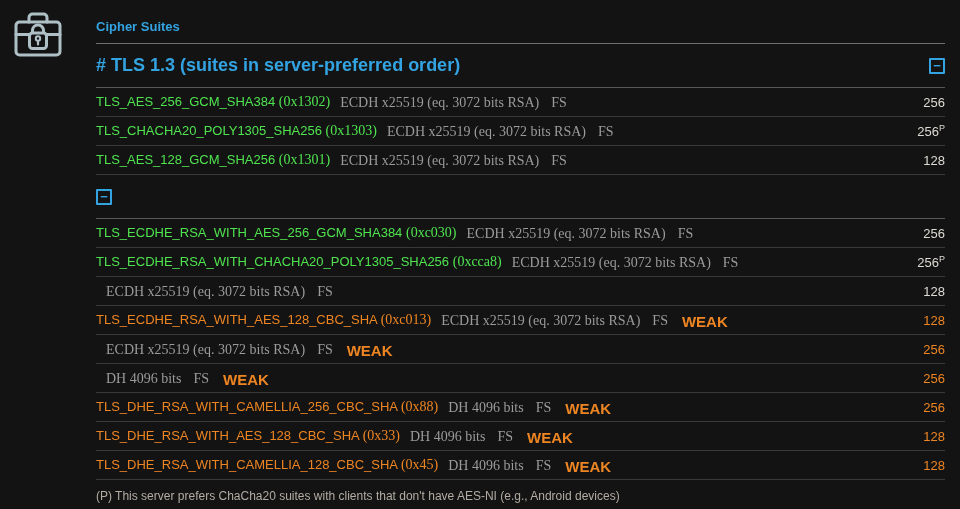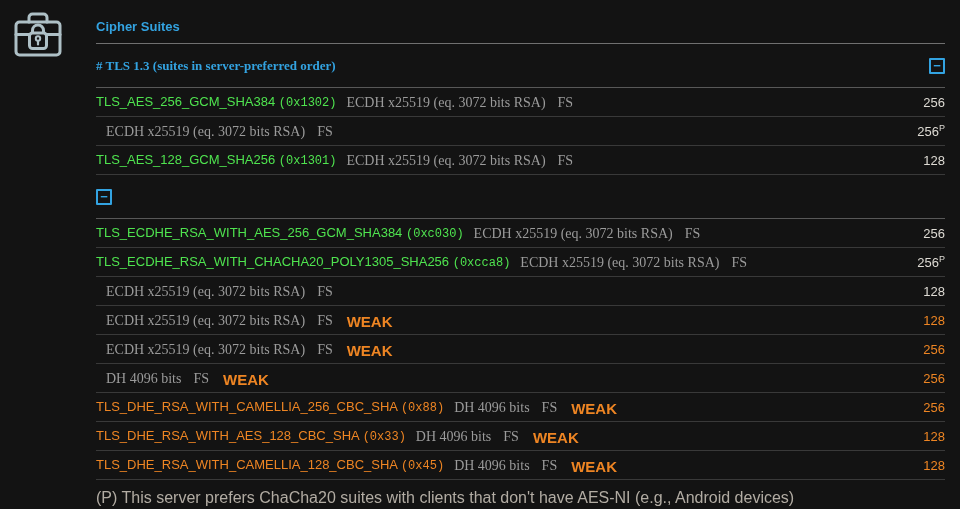--- a/index.html
+++ b/index.html
@@ -9,36 +9,36 @@
   }
   *{box-sizing:border-box; margin:0; padding:0;}
   html,body{width:960px; height:509px; overflow:hidden;}
   body{background:var(--bg); font-family:"Liberation Sans", sans-serif;}
   .page{position:relative; width:960px; height:509px;}
   .app-icon{position:absolute; left:12px; top:9px; width:52px; height:52px;}
   .content{position:absolute; left:82px; right:15px; top:0;margin-left:14px;}
   .page-title{padding-top:19px; font-size:13px; font-weight:bold; color:var(--blue);}
   .title-divider{margin-top:9px; border-top:1px solid var(--div-strong);}
   .section-header{height:43px; display:flex; align-items:center; justify-content:space-between;}
-  .section-title{font-size:13px; font-weight:bold; color:var(--blue);font-family:Liberation Serif, serif;}
+  .section-title{font-size:18px; font-weight:bold; color:var(--blue);}
   .collapse-btn{width:16px; height:16px; border:2px solid var(--blue); color:var(--blue);
     display:flex; align-items:center; justify-content:center; font-weight:bold; font-size:13px;
     line-height:1; cursor:pointer; border-radius:1px; background:transparent; user-select:none;}
   .section-divider{border-top:1px solid var(--div-mid);}
   .cipher-row{height:29px; display:flex; align-items:center; border-bottom:1px solid var(--div-row);}
   .suite{color:var(--green); font-size:13px; white-space:nowrap;}
   .cipher-row.weak .suite{color:var(--orange);}
-  .suite-code{font-family:Liberation Mono, monospace; font-size:12px;}
+  .suite-code{font-family:Liberation Serif, serif; font-size:14px;}
   .annot{color:var(--gray); font-size:14px; margin-left:10px; white-space:nowrap; position:relative; top:1px;font-family:Liberation Serif, serif;}
   .annot.fs{margin-left:12px;text-align:right;}
   .weak-label{color:var(--orange); font-size:15px; font-weight:bold; margin-left:14px; position:relative; top:1px;}
   .value{margin-left:auto; color:var(--value); font-size:13px;}
   .cipher-row.weak .value{color:var(--orange);}
   .value sup{font-size:9px;}
-  .footnote{margin-top:9px; font-size:16px; color:var(--footnote);}
+  .footnote{margin-top:9px; font-size:12px; color:var(--footnote);}
 </style>
 </head>
 <body>
 
 <div class="page">
   <div class="app-icon">
     <svg width="52" height="52" viewBox="0 0 52 52" fill="none" stroke="#aec0c6" stroke-width="3" stroke-linecap="round" stroke-linejoin="round">
       <path d="M17 13 v-4.5 a3.5 3.5 0 0 1 3.5 -3.5 h11 a3.5 3.5 0 0 1 3.5 3.5 V13"></path>
       <rect x="4" y="13" width="44" height="33" rx="3.5"></rect>
       <path d="M4 25.5 H48"></path>
@@ -58,20 +58,21 @@
             <span class="collapse-btn">−</span>
           </div>
           <div class="section-divider"></div>
           <div class="cipher-row">
             <span class="suite"><span class="suite-name">TLS_AES_256_GCM_SHA384</span> <span class="suite-code">(0x1302)</span></span>
             <span class="annot kx">ECDH x25519 (eq. 3072 bits RSA)</span>
             <span class="annot fs">FS</span>
             <span class="value">256</span>
           </div>
           <div class="cipher-row">
+            <span class="suite"><span class="suite-name">TLS_CHACHA20_POLY1305_SHA256</span> <span class="suite-code">(0x1303)</span></span>
             <span class="annot kx">ECDH x25519 (eq. 3072 bits RSA)</span>
             <span class="annot fs">FS</span>
             <span class="value">256<sup>P</sup></span>
           </div>
           <div class="cipher-row">
             <span class="suite"><span class="suite-name">TLS_AES_128_GCM_SHA256</span> <span class="suite-code">(0x1301)</span></span>
             <span class="annot kx">ECDH x25519 (eq. 3072 bits RSA)</span>
             <span class="annot fs">FS</span>
             <span class="value">128</span>
           </div>
@@ -92,20 +93,21 @@
             <span class="annot kx">ECDH x25519 (eq. 3072 bits RSA)</span>
             <span class="annot fs">FS</span>
             <span class="value">256<sup>P</sup></span>
           </div>
           <div class="cipher-row">
             <span class="annot kx">ECDH x25519 (eq. 3072 bits RSA)</span>
             <span class="annot fs">FS</span>
             <span class="value">128</span>
           </div>
           <div class="cipher-row weak">
+            <span class="suite"><span class="suite-name">TLS_ECDHE_RSA_WITH_AES_128_CBC_SHA</span> <span class="suite-code">(0xc013)</span></span>
             <span class="annot kx">ECDH x25519 (eq. 3072 bits RSA)</span>
             <span class="annot fs">FS</span>
             <span class="weak-label">WEAK</span>
             <span class="value">128</span>
           </div>
           <div class="cipher-row weak">
             <span class="annot kx">ECDH x25519 (eq. 3072 bits RSA)</span>
             <span class="annot fs">FS</span>
             <span class="weak-label">WEAK</span>
             <span class="value">256</span>

